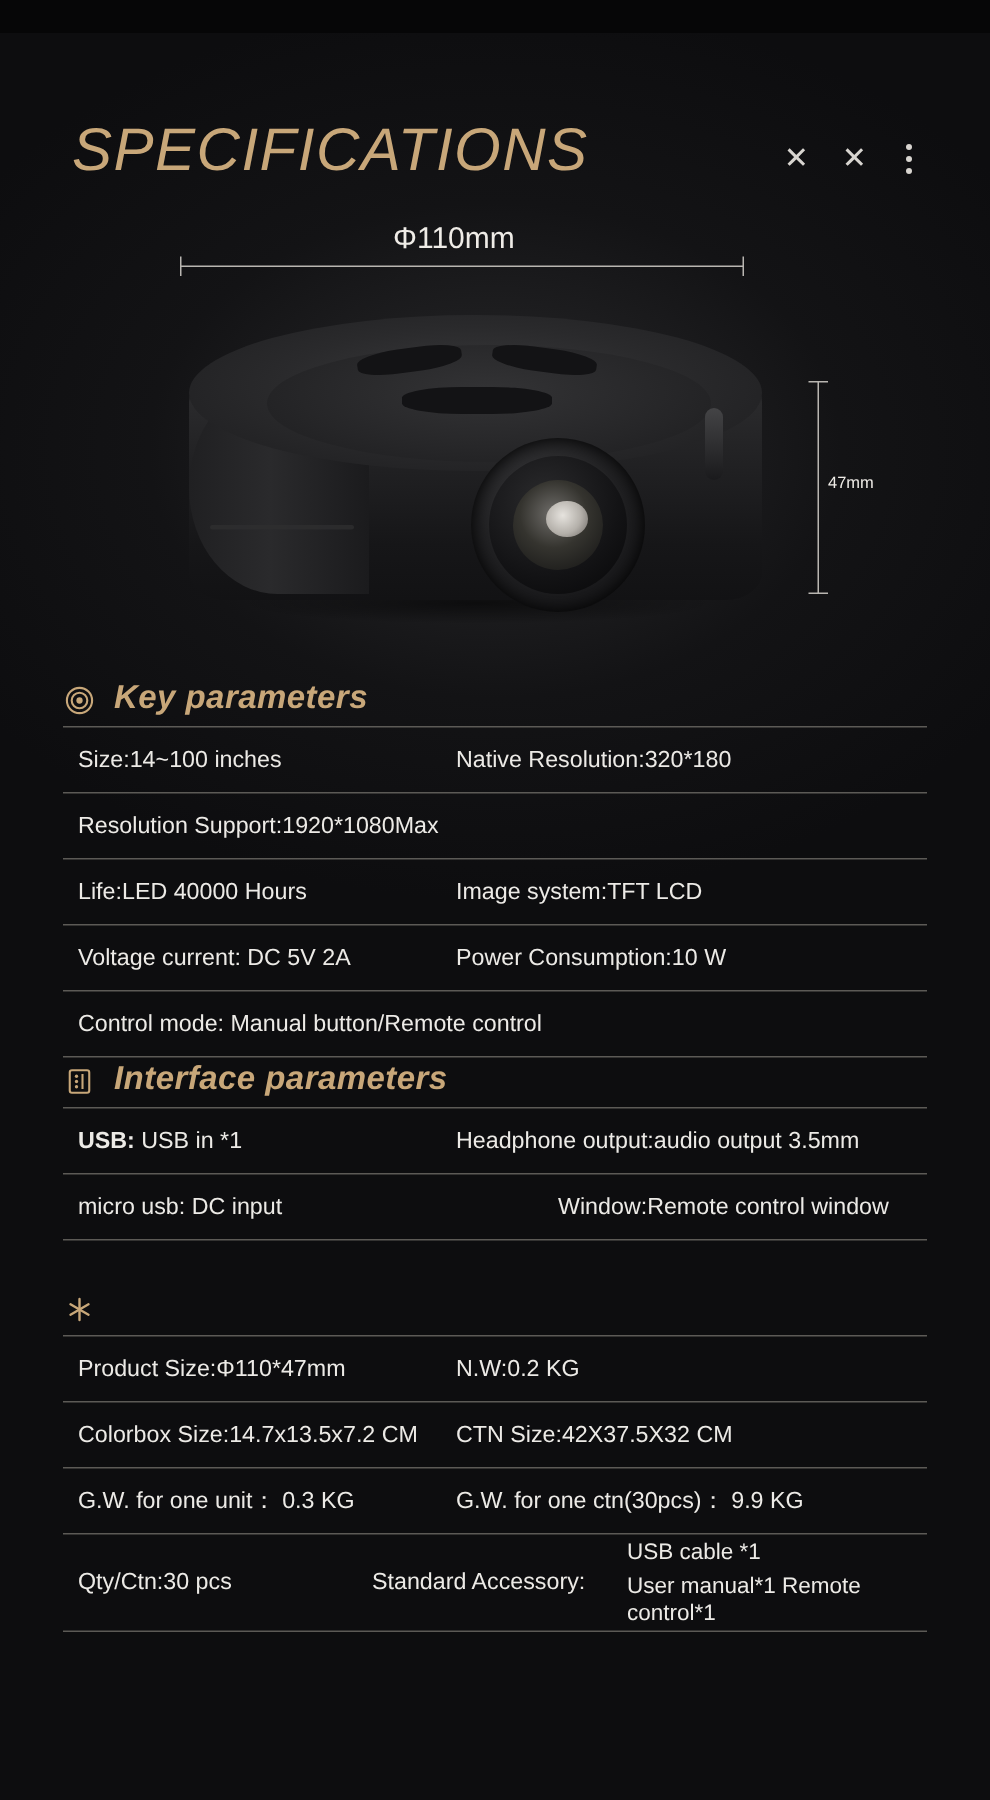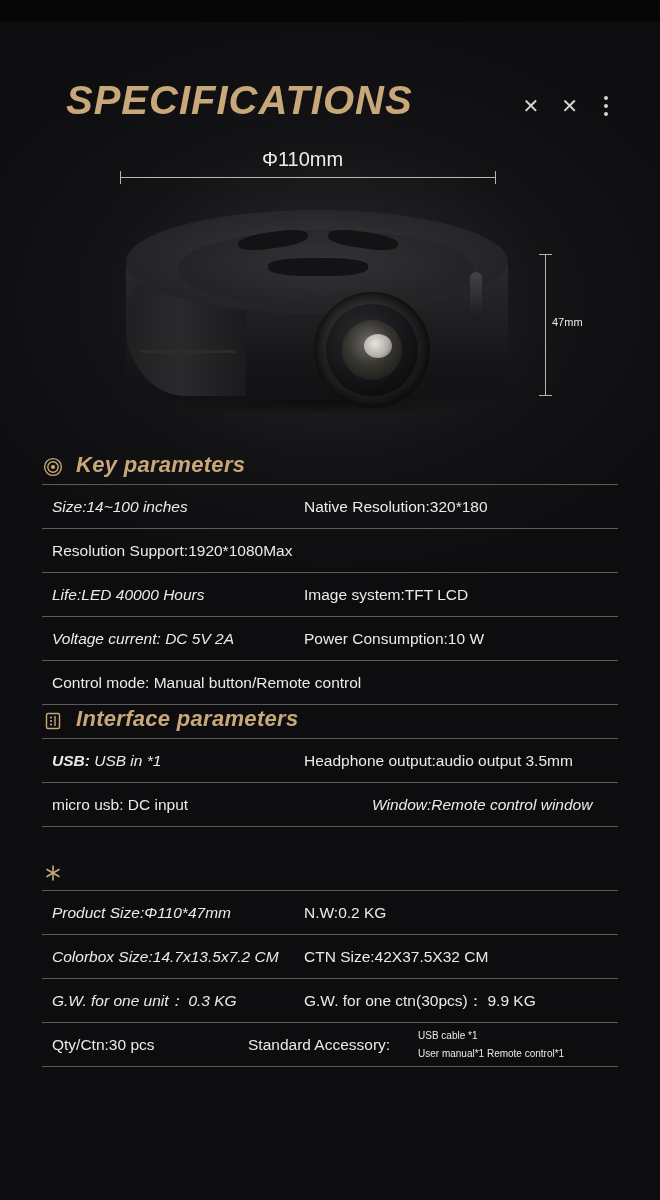--- a/index.html
+++ b/index.html
@@ -21,24 +21,24 @@
   .topbar-strip {
     position: absolute; top: 0; left: 0; width: 660px; height: 22px;
     background: #060607;
   }
 
   
   .header {
     position: absolute; top: 36px; left: 0; width: 660px; height: 68px;
   }
   .spec-title {
-    position: absolute; left: 66px; top: 42px;
+    position: absolute; left: 48px; top: 42px;
     font-size: 40px;
     font-style: italic;
-    font-weight: bold;
+    font-weight: normal;
     letter-spacing: 1px;
     color: #c8a779;
     white-space: nowrap;
   }
   .header-icons {
     position: absolute; right: 48px; top: 58px;
     display: flex; align-items: center; gap: 22px;
   }
   .x-icon {
     color: #d8d5d0; font-size: 20px; line-height: 1;
@@ -166,25 +166,25 @@
     display: flex; align-items: center;
     border-bottom: 1px solid #5c5a56;
     min-height: 44px;
     padding: 0 2px;
   }
   .cell {
     font-size: 15.5px; color: #eceae6; padding: 6px 10px 6px 8px;
     line-height: 1.25;
     white-space: nowrap;
   }
-  .c-left  { width: 252px; font-style: italic; }
+  .c-left  { width: 252px; }
   .c-right { flex: 1; }
   .c-full  { width: 100%; }
   .stack-cell {
-    font-size: 10px; color: #eceae6; line-height: 1.15; padding: 3px 8px;
+    font-size: 15px; color: #eceae6; line-height: 1.15; padding: 3px 8px;
   }
 
   .sec-key { top: 452px; }
   .sec-iface { top: 706px; }
   .sec-other { top: 862px; }
 
   .row-qty { align-items: center; min-height: 44px; }
   .qty-a { width: 160px; }
   .qty-b { width: 170px; margin-left: 36px; }
   .qty-c { flex: 1; }

